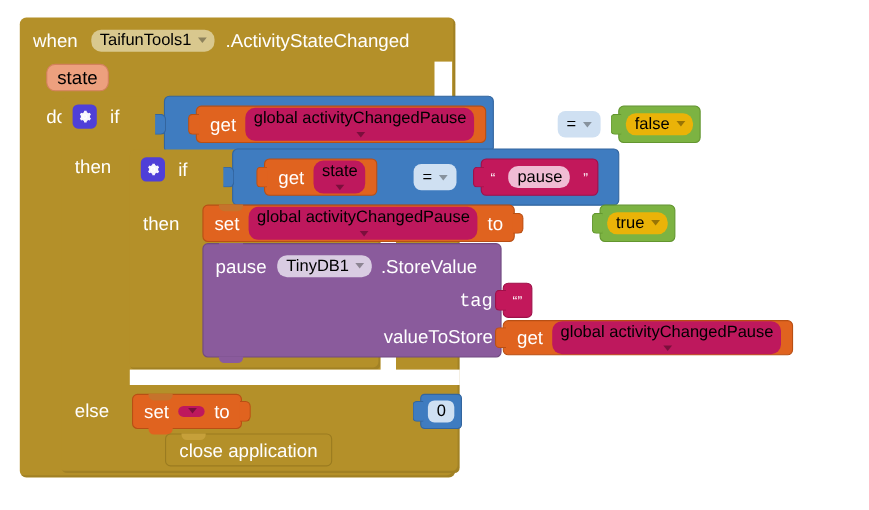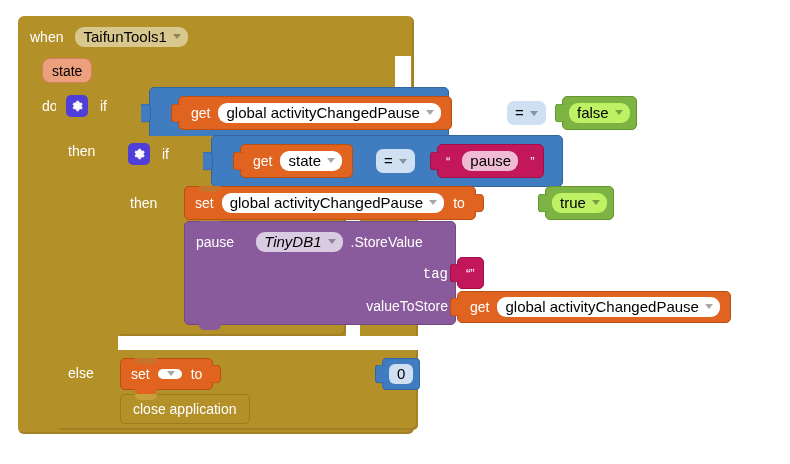--- a/index.html
+++ b/index.html
@@ -19,21 +19,21 @@
   
   .blk {
     position: absolute;
     box-sizing: border-box;
     display: flex;
     align-items: center;
     border-radius: 4px;
   }
   .lbl {
     color: #ffffff;
-    font-size: 14px;
+    font-size: 17px;
     white-space: nowrap;
     line-height: 1;
   }
   .lbl.dark { color: #000000; }
 
   
   .field {
     display: inline-flex;
     align-items: center;
     gap: 5px;
@@ -45,29 +45,29 @@
     line-height: 1.05;
   }
   .caret {
     width: 0; height: 0;
     border-left: 4px solid transparent;
     border-right: 4px solid transparent;
     border-top: 5px solid rgba(0,0,0,0.35);
     display: inline-block;
     margin-left: 1px;
   }
-  .c-control { background:#b49029; border:1px solid #9a7b20; }
+  .c-control { background:#b49029; border:1px solid #9a7b20;margin-left:30px; }
   .c-logic   { background:#7cb342; border:1px solid #63962f; }
-  .c-logicfield { background:#bef264; }
+  .c-logicfield { background:#eab308; }
   .c-math    { background:#3f7cc0; border:1px solid #33659e; }
   .c-mathfield { background:#cfe0f2; }
   .c-text    { background:#c2185b; border:1px solid #9e1049; }
   .c-textfield { background:#f0bcd4; }
   .c-var     { background:#e0631f; border:1px solid #b84f14; }
-  .c-varfield { background:#ffffff; }
+  .c-varfield { background:#be185d;flex-direction:column; }
   .c-call    { background:#8a5b9c; border:1px solid #714a80; }
   .c-callfield { background:#d9cce2; }
   .c-eventfield { background:#d9c88e; }
 
   
   #event-block {
     left: 18px; top: 16px;
     width: 396px; height: 418px;
     background: #b49029;
     border-radius: 6px;
@@ -148,20 +148,21 @@
 
 <div id="event-block"></div>
 <div id="event-notch"></div>
 
 <div class="blk" style="left:30px; top:24px; height:26px;">
   <span class="lbl">when</span>
   <span class="field c-eventfield" style="margin-left:12px;">
     <span>TaifunTools1</span>
     <i class="caret"></i>
   </span>
+  <span class="lbl" style="margin-left:10px;">.ActivityStateChanged</span>
 </div>
 
 <div class="blk c-var" style="left:42px; top:58px; height:25px; padding:0 9px; border-radius:8px; background:#eda07e; border:1px solid #d3805c;">
   <span class="lbl dark">state</span>
 </div>
 
 <div class="blk" style="left:42px; top:95px; height:22px;">
   <span class="lbl">do</span>
 </div>
 
@@ -272,21 +273,21 @@
   </span>
 </div>
 
 <div class="blk c-call" style="left:184px; top:221px; width:272px; height:104px; border-radius:5px; display:block;">
   <span class="notch-top" style="background:#8a5b9c;"></span>
   <span class="notch-bot" style="background:#8a5b9c;"></span>
 </div>
 
 <div class="blk" style="left:196px; top:228px; height:28px;">
   <span class="lbl">pause</span>
-  <span class="field c-callfield" style="margin-left:22px;font-style:italic;">
+  <span class="field c-callfield" style="margin-left:10px;">
     <span>TinyDB1</span>
     <i class="caret"></i>
   </span>
   <span class="lbl" style="margin-left:8px;">.StoreValue</span>
 </div>
 
 <div class="blk" style="left:300px; top:262px; width:148px; height:24px; justify-content:flex-end;font-family:Liberation Mono, monospace;">
   <span class="lbl">tag</span>
 </div>
 

